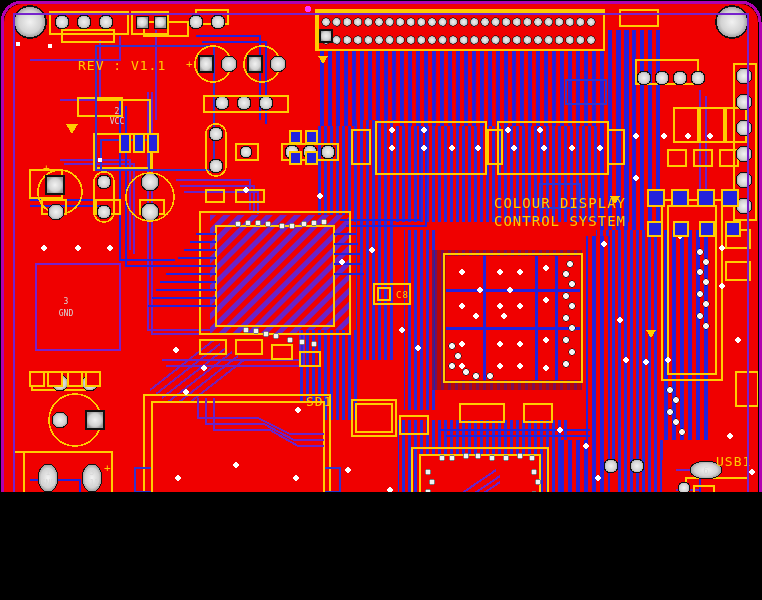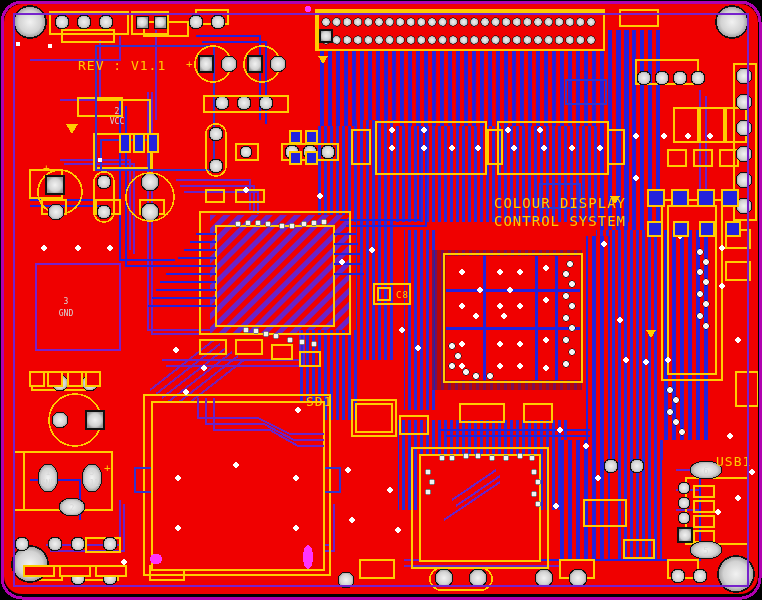--- a/index.html
+++ b/index.html
@@ -1,18 +1,18 @@
 <!DOCTYPE html>
 <html><head>
 <meta charset="utf-8">
 <title>PCB Layout</title>
 <style>
   html,body{margin:0;padding:0;background:#000;}
   body{font-family:"DejaVu Sans Mono",monospace;}
-  #stage{position:relative;width:762px;height:600px;background:#c4b5fd;overflow:hidden;}
+  #stage{position:relative;width:762px;height:492px;background:#c4b5fd;overflow:hidden;}
   #board{position:absolute;left:0;top:0;width:762px;height:600px;}
   svg{display:block;}
   .lbl{font-family:"DejaVu Sans Mono",monospace;fill:#ffcc00;letter-spacing:1px;}
   .lbl-sm{font-family:"DejaVu Sans Mono",monospace;fill:#d8d8d8;}
 </style>
 </head>
 <body>
 
 <div id="stage">
 <svg id="board" width="762" height="600" viewBox="0 0 762 600" shape-rendering="crispEdges">

